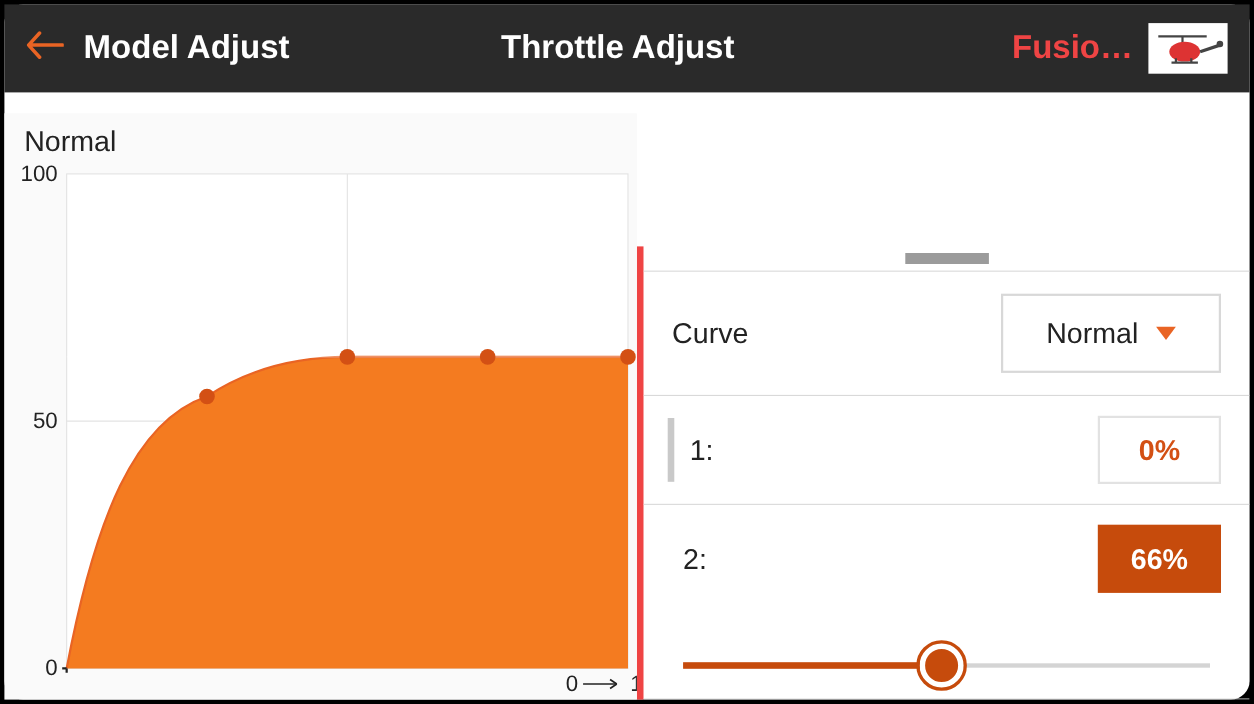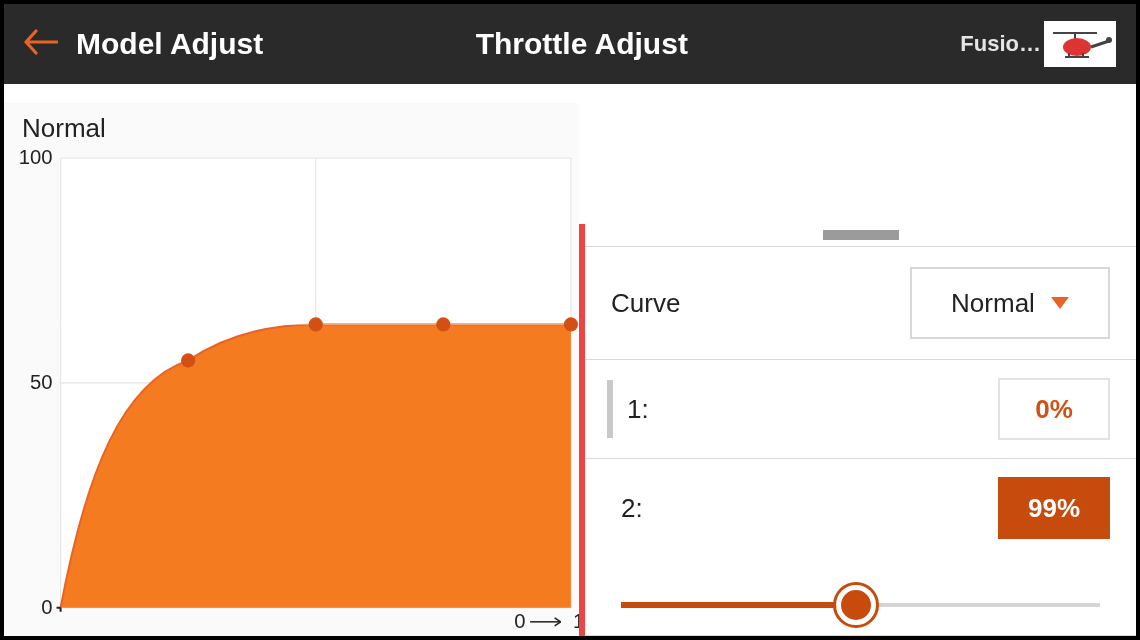--- a/index.html
+++ b/index.html
@@ -1,23 +1,23 @@
 <!DOCTYPE html>
 <html><head>
 <meta charset="utf-8">
 <style>
   *{box-sizing:border-box;margin:0;padding:0;font-family:Arial,Helvetica,sans-serif;}
   html,body{width:1140px;height:640px;overflow:hidden;background:#000;}
   .frame{width:1140px;height:640px;background:#000;padding:4px;}
-  .app{width:100%;height:100%;background:#fff;display:flex;flex-direction:column;}
+  .app{width:100%;height:100%;background:#fff;display:flex;flex-direction:column;border-radius:17px;}
   .header{height:80px;background:#2a2a2a;display:flex;align-items:center;padding:0 20px;color:#fff;}
   .back-arrow{color:#e96424;font-size:30px;margin-right:18px;cursor:pointer;line-height:1;}
   .back-label{color:#fff;font-size:30px;font-weight:600;}
   .title{flex:1;text-align:center;font-size:30px;font-weight:700;color:#fff;margin-left:-60px;}
-  .model-name{font-size:22px;font-weight:700;color:#e5e5e5;margin-right:3px;max-width:120px;overflow:hidden;white-space:nowrap;text-overflow:ellipsis;}
+  .model-name{font-size:30px;font-weight:700;color:#ef4444;margin-right:14px;max-width:120px;overflow:hidden;white-space:nowrap;text-overflow:ellipsis;}
   .model-icon{width:72px;height:46px;background:#fff;display:flex;align-items:center;justify-content:center;}
   .body{flex:1;display:flex;min-height:0;align-items:flex-end;}
   .left{width:575px;background:#fafafa;padding:10px 0 0 8px;display:flex;flex-direction:column;position:relative;}
   .chart-title{font-size:26px;color:#222;margin:0 0 6px 10px;}
   .chart-wrap{flex:1;position:relative;}
   .right{flex:1;border-left:6px solid #ef4444;display:flex;flex-direction:column;overflow:hidden;}
   .grabber{height:22px;display:flex;justify-content:center;align-items:center;}
   .grabber-bar{width:76px;height:10px;background:#9b9b9b;}
   .hr{height:1px;background:#d9d9d9;}
   .row{display:flex;align-items:center;padding:20px 26px;}
@@ -112,21 +112,21 @@
 
       <div class="point-row">
         <div class="vbar"></div>
         <div class="pt-label">1:</div>
         <div class="valbox orange">0%</div>
       </div>
       <div class="hr"></div>
 
       <div class="point-row" style="padding-left:36px;">
         <div class="pt-label">2:</div>
-        <div class="valbox active">99%</div>
+        <div class="valbox active">66%</div>
       </div>
 
       <div class="slider-row">
         <div class="slider">
           <div class="track"></div>
           <div class="track-fill" id="track-fill" style="width: 49%;"></div>
           <div class="thumb" id="thumb" style="left: 49%;"></div>
         </div>
       </div>
       <div class="hr"></div>

